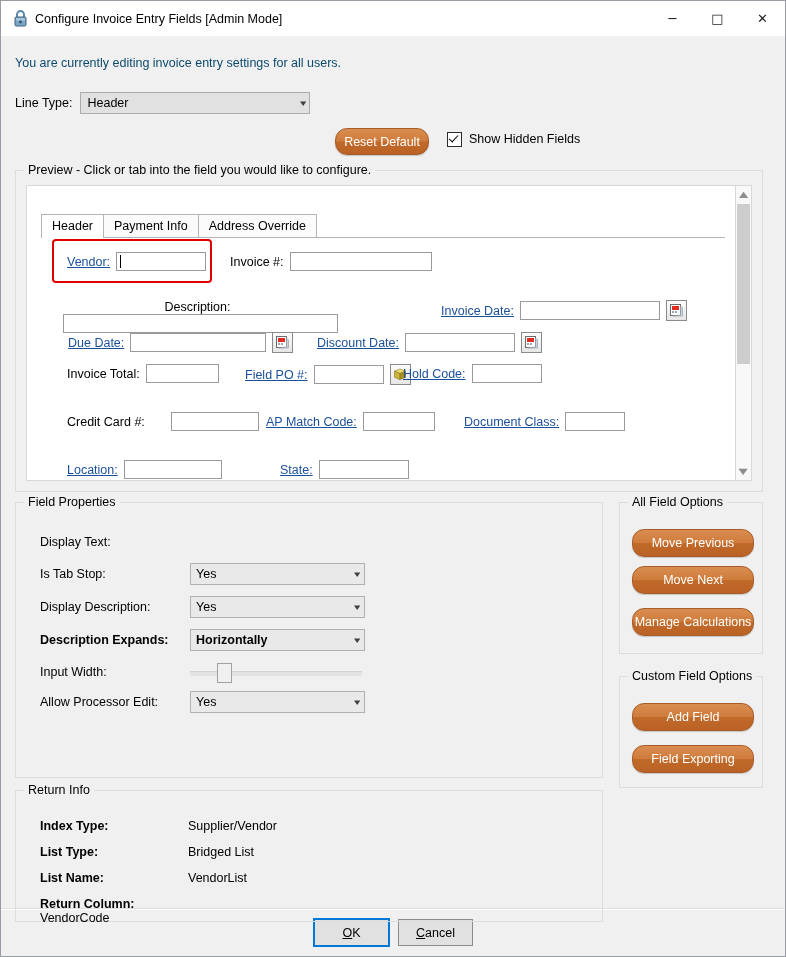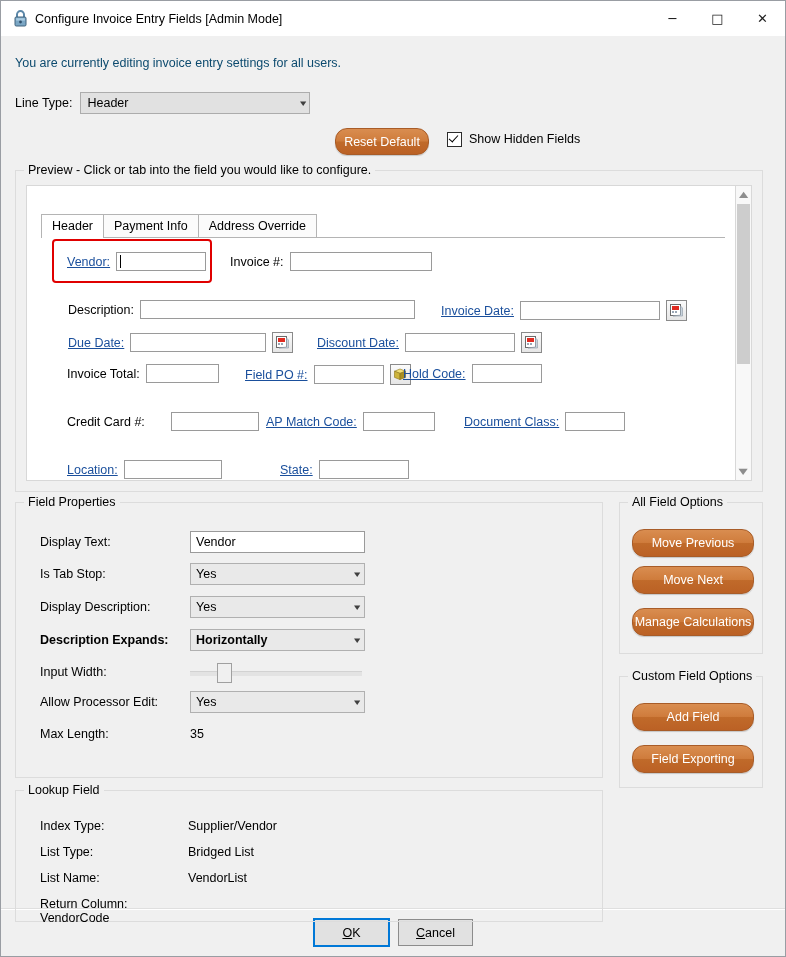--- a/index.html
+++ b/index.html
@@ -229,21 +229,21 @@
     position:absolute; left:0; right:0; top:9px; height:4px;
     background:#e3e3e3; border-top:1px solid #d2d2d2;
   }
   .slider .thumb {
     position:absolute; top:1px; width:13px; height:18px;
     background:#f0f0f0; border:1px solid #a0a0a0;
   }
   
   #lookup-group { left: 14px; top: 754px; width: 588px; height: 132px; }
   .lk-row { position:absolute; display:flex; }
-  .lk-label { font-size:12.5px; width:148px; }
+  .lk-label { font-size:12.5px; width:148px;font-weight:bold; }
   .lk-val { font-size:12.5px; }
   
   #allfield-group { left: 618px; top: 466px; width: 144px; height: 152px; }
   #customfield-group { left: 618px; top: 640px; width: 144px; height: 112px; }
   .side-btn { position:absolute; left: 12px; width: 120px; height: 26px; font-size:12.5px; }
   
   .footer {
     flex: 0 0 auto;
     height: 47px;
     background: #f0f0f0;
@@ -326,21 +326,21 @@
           <div class="fld" style="left:40px; top:66px;">
             <span class="lbl link">Vendor:</span>
             <span class="inp caret" style="width:90px;"></span>
           </div>
           <div class="fld" style="left:203px; top:66px;">
             <span class="lbl">Invoice #:</span>
             <span class="inp" style="width:142px;"></span>
           </div>
           <div class="sel-box" style="left:25px; top:53px; width:160px; height:44px;"></div>
 
-          <div class="fld" style="left:41px; top:114px;">
+          <div class="fld" style="left:30px; top:114px;flex-direction:column;">
             <span class="lbl">Description:</span>
             <span class="inp" style="width:275px;"></span>
           </div>
           <div class="fld" style="left:414px; top:114px;">
             <span class="lbl link">Invoice Date:</span>
             <span class="inp" style="width:140px;"></span>
             <span class="icon-btn">
               <svg width="13" height="13" viewBox="0 0 13 13">
                 <rect x="0.5" y="0.5" width="10" height="11" fill="#fff" stroke="#6c6c6c"></rect>
                 <rect x="2" y="2" width="7" height="4" fill="#e02b20"></rect>
@@ -430,21 +430,20 @@
             <span>▼</span>
           </div>
       </div>
     </div>
 
     <div class="group" id="fieldprops-group">
       <span class="legend">Field Properties</span>
 
       <div class="prop-row" style="left:24px; top:28px;">
         <span class="prop-label">Display Text:</span>
-        <span class="prop-input">Vendor</span>
       </div>
 
       <div class="prop-row" style="left:24px; top:60px;">
         <span class="prop-label">Is Tab Stop:</span>
         <span class="prop-combo">
           <span class="val">Yes</span>
           <span class="chev">▾</span>
         </span>
       </div>
 
@@ -473,28 +472,24 @@
       </div>
 
       <div class="prop-row" style="left:24px; top:188px;">
         <span class="prop-label">Allow Processor Edit:</span>
         <span class="prop-combo">
           <span class="val">Yes</span>
           <span class="chev">▾</span>
         </span>
       </div>
 
-      <div class="prop-row" style="left:24px; top:220px;">
-        <span class="prop-label">Max Length:</span>
-        <span class="prop-static">35</span>
-      </div>
     </div>
 
     <div class="group" id="lookup-group">
-      <span class="legend">Lookup Field</span>
+      <span class="legend">Return Info</span>
 
       <div class="lk-row" style="left:24px; top:28px;">
         <span class="lk-label">Index Type:</span>
         <span class="lk-val">Supplier/Vendor</span>
       </div>
       <div class="lk-row" style="left:24px; top:54px;">
         <span class="lk-label">List Type:</span>
         <span class="lk-val">Bridged List</span>
       </div>
       <div class="lk-row" style="left:24px; top:80px;">

